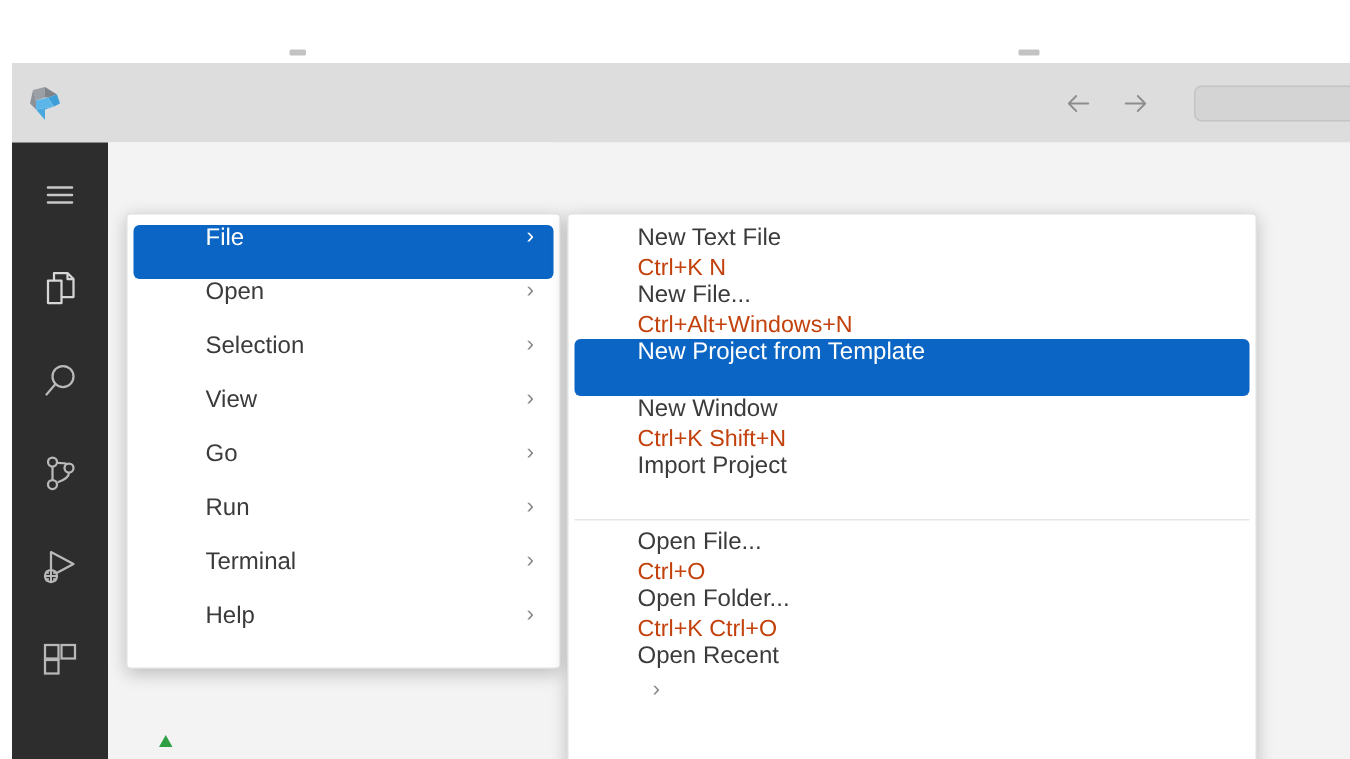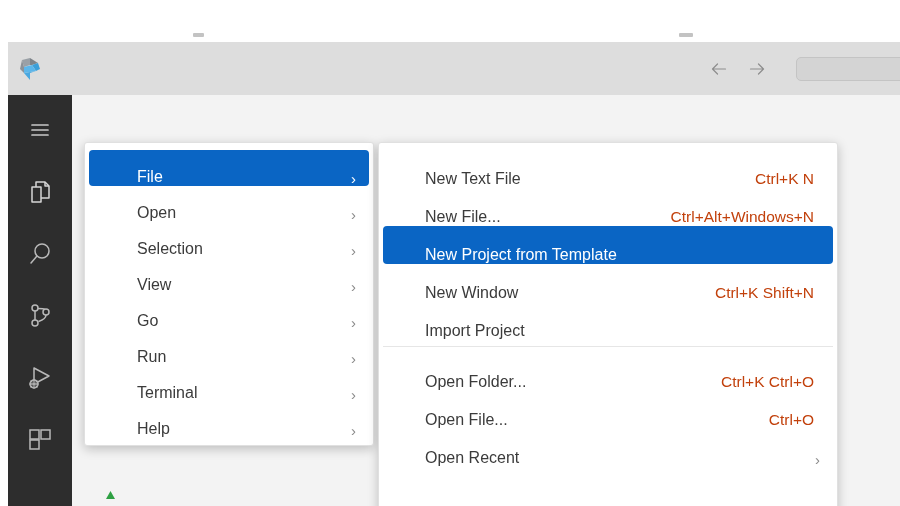--- a/index.html
+++ b/index.html
@@ -139,31 +139,31 @@
     left: 370px; top: 100px;
     width: 460px;
     height: 412px;
     padding: 7px 4px;
     overflow: hidden;
   }
 
   .menu-item {
     position: relative;
     display: flex;
-    align-items: flex-end;
+    align-items: flex-start;
     height: 36px;
     padding: 0 13px 0 42px;
     font-size: 16px;
     color: #3b3b3b;
     border-radius: 4px;
     white-space: nowrap;
     box-sizing: border-box;
   }
   #top-level-menu .menu-item { padding-left: 48px; }
-  #file-submenu .menu-item { padding-left: 42px; height: 38px; }
+  #file-submenu .menu-item { padding-left: 42px; height: 38px; flex-direction: column; }
 
   .menu-item.selected {
     background: #0a65c4;
     color: #ffffff;
   }
   .menu-item.selected .menu-shortcut { color: #ffffff; }
   .menu-item.selected .submenu-chevron { color: #ffffff; }
 
   .menu-label { flex: 0 0 auto; }
   .menu-spacer { flex: 1 1 auto; }
@@ -369,31 +369,31 @@
 
     <div class="menu-item">
       <span class="menu-label">Import Project</span>
       <span class="menu-spacer"></span>
       <span class="menu-shortcut"></span>
     </div>
 
     <div class="menu-separator"></div>
 
     <div class="menu-item">
+      <span class="menu-label">Open File...</span>
+      <span class="menu-spacer"></span>
+      <span class="menu-shortcut">Ctrl+O</span>
+    </div>
+
+    <div class="menu-item">
       <span class="menu-label">Open Folder...</span>
       <span class="menu-spacer"></span>
       <span class="menu-shortcut">Ctrl+K Ctrl+O</span>
     </div>
 
-    <div class="menu-item">
-      <span class="menu-label">Open File...</span>
-      <span class="menu-spacer"></span>
-      <span class="menu-shortcut">Ctrl+O</span>
-    </div>
-
 
     <div class="menu-item">
       <span class="menu-label">Open Recent</span>
       <span class="menu-spacer"></span>
       <span class="submenu-chevron">›</span>
     </div>
 
   </div>
 
 </div>

